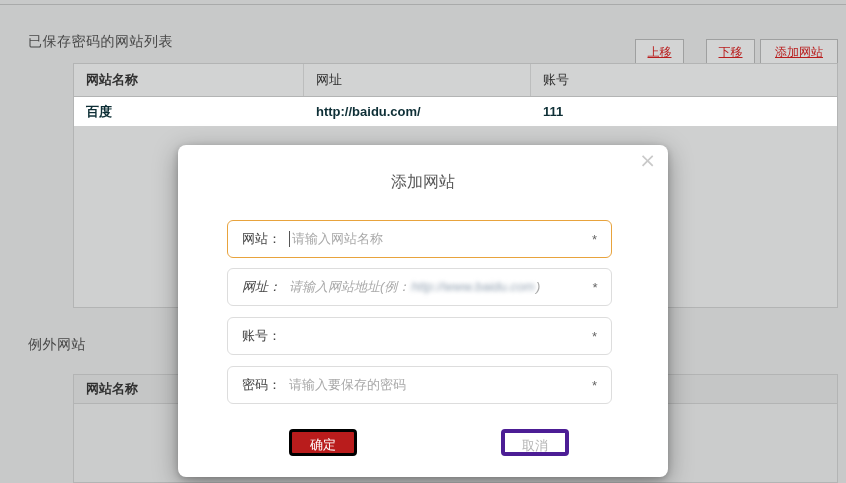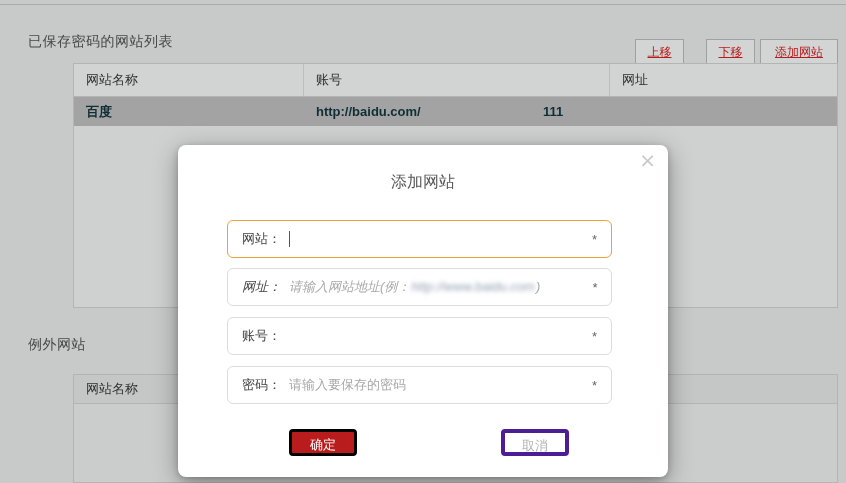--- a/index.html
+++ b/index.html
@@ -28,25 +28,25 @@
   #btn-add-site { left:760px; width:78px; }
 
   .tbl { position:absolute; left:73px; width:765px; background:#cfd0d0; border:1px solid #b3b4b4; }
   #saved-table { top:63px; height:245px; }
   #exception-table { top:374px; height:109px; background:#cbcccc; }
 
   .tbl-header { display:flex; background:#d2d3d3; border-bottom:1px solid #b3b4b4; height:33px; align-items:center; }
   #exception-table .tbl-header { background:#c5c6c6; height:29px; }
   .th { font-size:13px; color:#303030; padding-left:12px; height:100%; display:flex; align-items:center; border-right:1px solid #bcbdbd; }
   .th:last-child { border-right:none; }
-  .col-name { width:230px; }
+  .col-name { width:230px;font-weight:bold; }
   .col-url  { width:227px; }
   .col-acct { flex:1; }
 
-  .row-selected { display:flex; background:#a3a3a3; height:29px; align-items:center; cursor:pointer; }
+  .row-selected { display:flex; background:#ffffff; height:29px; align-items:center; cursor:pointer; }
   .td { font-size:13px; color:#0e2f36; font-weight:600; padding-left:12px; }
 
   
   .modal {
     position:absolute; left:178px; top:145px; width:490px; height:332px;
     background:#ffffff; border-radius:8px;
     box-shadow:0 6px 24px rgba(0,0,0,.35), 0 2px 6px rgba(0,0,0,.2);
   }
   .modal-close {
     position:absolute; top:4px; right:12px;
@@ -87,22 +87,22 @@
 
 <div class="section-title" id="saved-title">已保存密码的网站列表</div>
 
 <div class="toolbar-btn" id="btn-move-up">上移</div>
 <div class="toolbar-btn" id="btn-move-down">下移</div>
 <div class="toolbar-btn" id="btn-add-site">添加网站</div>
 
 <div class="tbl" id="saved-table">
   <div class="tbl-header">
     <div class="th col-name">网站名称</div>
+    <div class="th col-url">网址</div>
     <div class="th col-acct">账号</div>
-    <div class="th col-url">网址</div>
   </div>
   <div class="row-selected">
     <div class="td col-name">百度</div>
     <div class="td col-url">http://baidu.com/</div>
     <div class="td col-acct">111</div>
   </div>
 </div>
 
 <div class="section-title" id="exception-title">例外网站</div>
 
@@ -112,20 +112,21 @@
   </div>
 </div>
 
 <div class="modal">
   <div class="modal-close">×</div>
   <div class="modal-title">添加网站</div>
 
   <div class="field focused" id="field-site">
     <span class="field-label">网站：</span>
     <span class="caret"></span>
+    <span class="placeholder">请输入网站名称</span>
     <span class="required">*</span>
   </div>
 
   <div class="field" id="field-url">
     <span class="field-label">网址：</span>
     <span class="placeholder"><span>请输入网站地址(例：</span><span class="blurred">http://www.baidu.com</span><span>)</span></span>
     <span class="required">*</span>
   </div>
 
   <div class="field" id="field-account">

